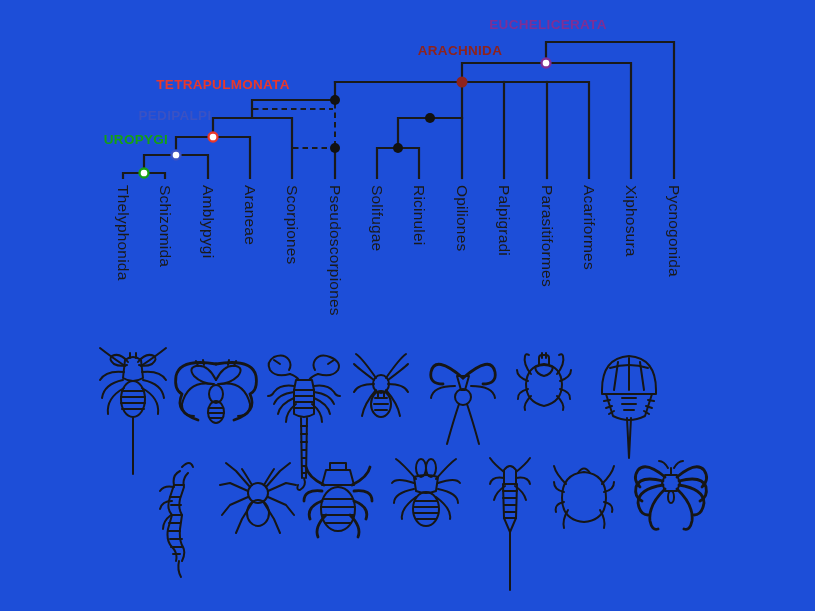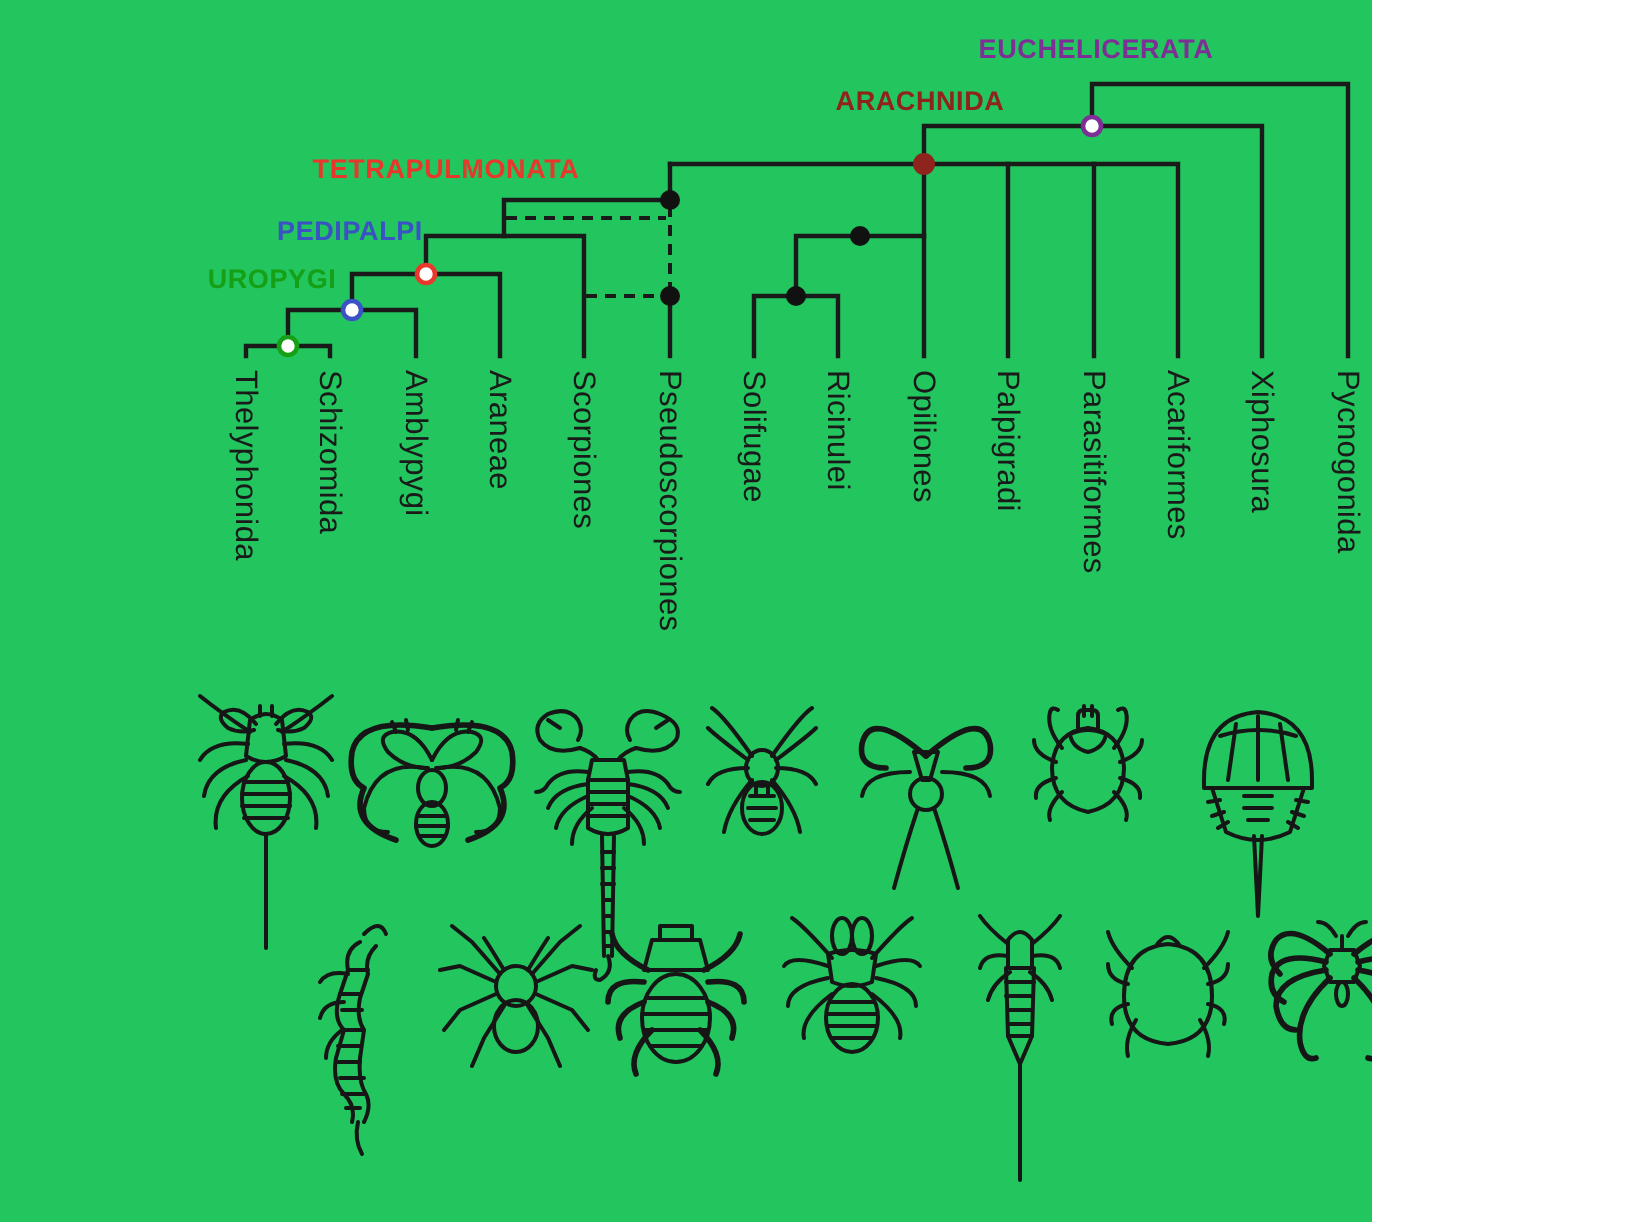--- a/index.html
+++ b/index.html
@@ -1,16 +1,16 @@
 <!DOCTYPE html>
 <html><head>
 <meta charset="utf-8">
 <style>
   html,body{margin:0;padding:0;background:#fff;}
-  .canvas{position:relative;width:686px;height:611px;background:#22c55e;overflow:hidden;
+  .canvas{position:relative;width:815px;height:611px;background:#1d4ed8;overflow:hidden;
           font-family:"Liberation Sans","DejaVu Sans",sans-serif;}
   svg text{font-family:"Liberation Sans","DejaVu Sans",sans-serif;}
   .taxon{font-size:15.5px;fill:#1a1a1a;letter-spacing:.2px;}
   .clade{font-size:13.5px;font-weight:bold;letter-spacing:.3px;}
   .branch{fill:none;stroke:#1a1a1a;stroke-width:2.2;stroke-linecap:square;}
   .dashed{fill:none;stroke:#1a1a1a;stroke-width:2;stroke-dasharray:5.5,4;}
   .node-open{fill:#fff;stroke-width:2.3;}
   .creature path,.creature ellipse,.creature circle{stroke:#161616;fill:none;
           stroke-width:2;stroke-linecap:round;stroke-linejoin:round;}
   .creature .thick{stroke-width:2.8;}

